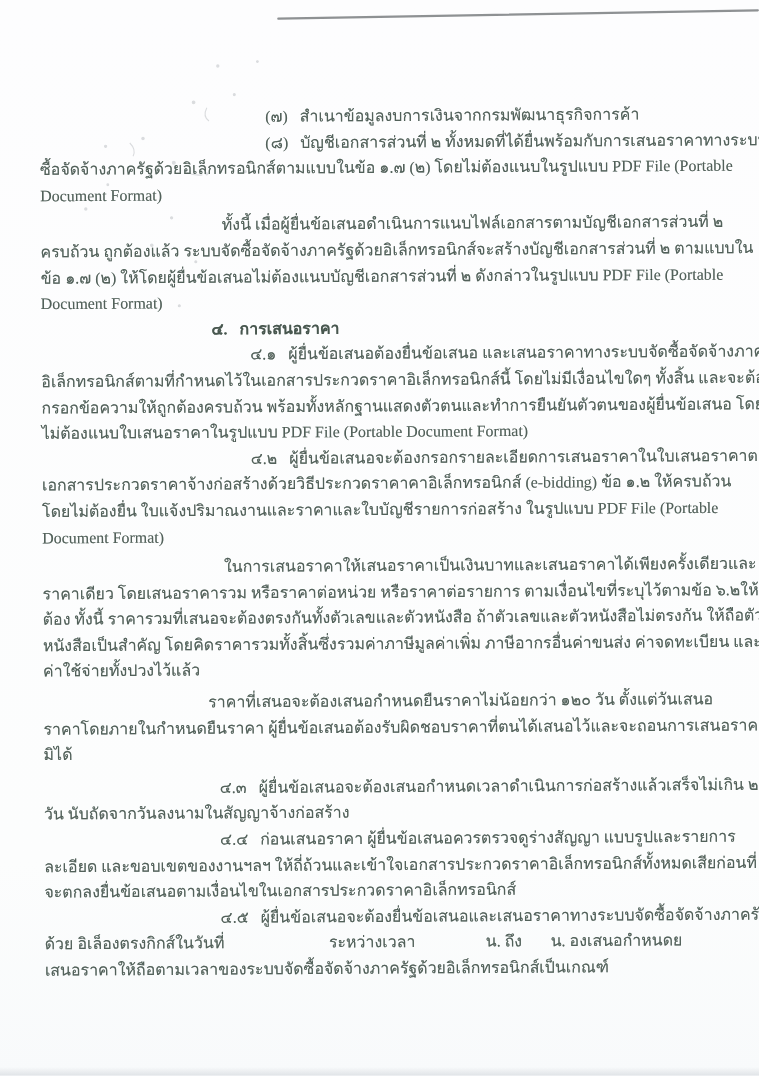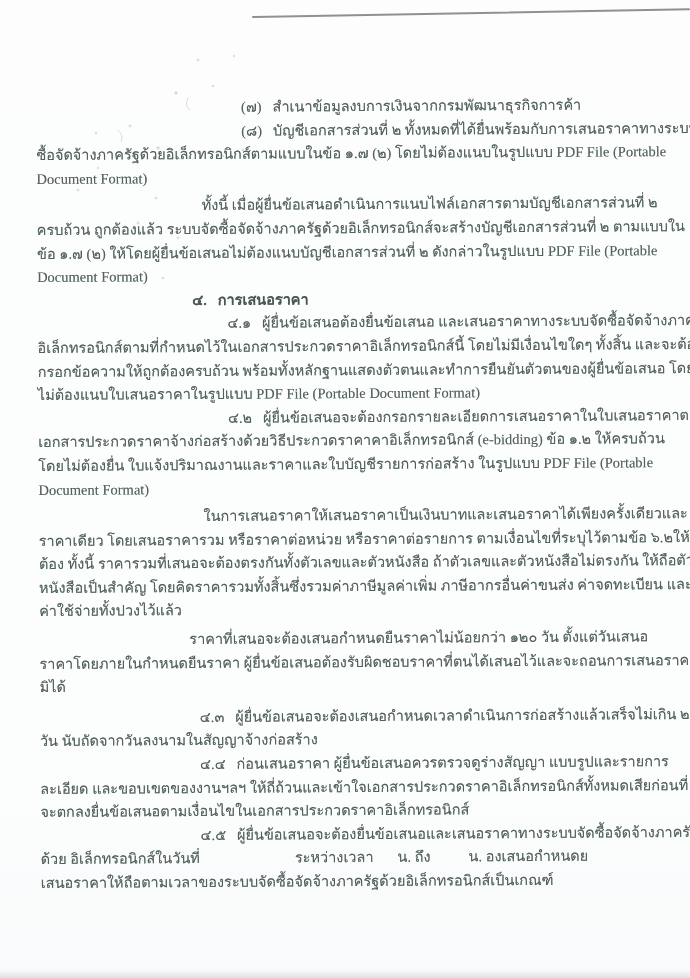--- a/index.html
+++ b/index.html
@@ -38,22 +38,22 @@
   .i165 { padding-left:165px; }
   .i160 { padding-left:160px; }
   .i155 { padding-left:155px; }
   .i150 { padding-left:150px; }
   .mt4 { margin-top:4px; }
   .mt5 { margin-top:5px; }
   .mt7 { margin-top:7px; }
   .bold { font-weight:bold; color:#48574f; }
   .seg { display:inline-block; }
   .gap95 { margin-right:95px; }
-  .gap52 { margin-right:24px; }
-  .gap55 { margin-right:38px;text-align:right; }
+  .gap52 { margin-right:64px; }
+  .gap55 { margin-right:26px;text-align:right; }
 </style>
 </head>
 <body>
 
 <div class="page">
 
   <div class="scan-top-line"></div>
 
   <svg class="pencil-marks" width="250" height="260" viewBox="0 0 250 260">
     <g stroke="#8a9096" stroke-width="1" fill="#8a9096" opacity="0.55">
@@ -138,21 +138,21 @@
 
     <div class="p">
       <div class="line i160">๔.๔&nbsp;&nbsp;&nbsp;ก่อนเสนอราคา ผู้ยื่นข้อเสนอควรตรวจดูร่างสัญญา แบบรูปและรายการ</div>
       <div class="line">ละเอียด และขอบเขตของงานฯลฯ ให้ถี่ถ้วนและเข้าใจเอกสารประกวดราคาอิเล็กทรอนิกส์ทั้งหมดเสียก่อนที่</div>
       <div class="line">จะตกลงยื่นข้อเสนอตามเงื่อนไขในเอกสารประกวดราคาอิเล็กทรอนิกส์</div>
     </div>
 
     <div class="p">
       <div class="line i160">๔.๕&nbsp;&nbsp;&nbsp;ผู้ยื่นข้อเสนอจะต้องยื่นข้อเสนอและเสนอราคาทางระบบจัดซื้อจัดจ้างภาครัฐ</div>
       <div class="line">
-        <span class="seg gap95">ด้วย อิเล็กทรอนิกส์ในวันที่</span><span class="seg gap52">ระหว่างเวลา</span><span class="seg gap55">น. ถึง</span><span class="seg">น. องเสนอกำหนดย</span>
+        <span class="seg gap95">ด้วย อิเล็องตรงกิกส์ในวันที่</span><span class="seg gap52">ระหว่างเวลา</span><span class="seg gap55">น. ถึง</span><span class="seg">น. องเสนอกำหนดย</span>
       </div>
       <div class="line">เสนอราคาให้ถือตามเวลาของระบบจัดซื้อจัดจ้างภาครัฐด้วยอิเล็กทรอนิกส์เป็นเกณฑ์</div>
     </div>
 
   </div>
 
   <div class="scan-bottom-band"></div>
 </div>
 
 </body></html>

